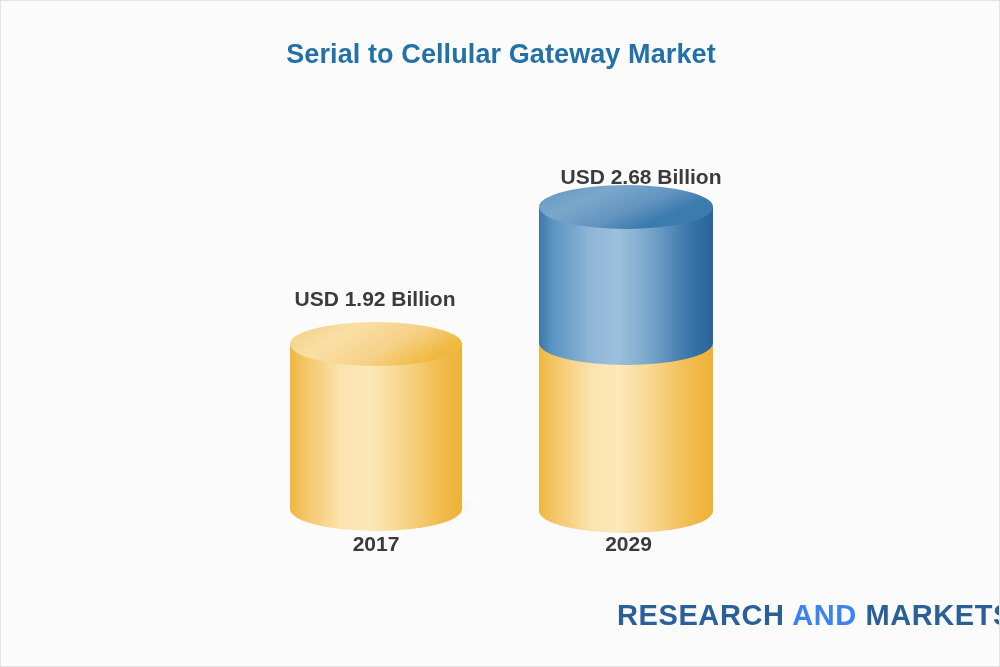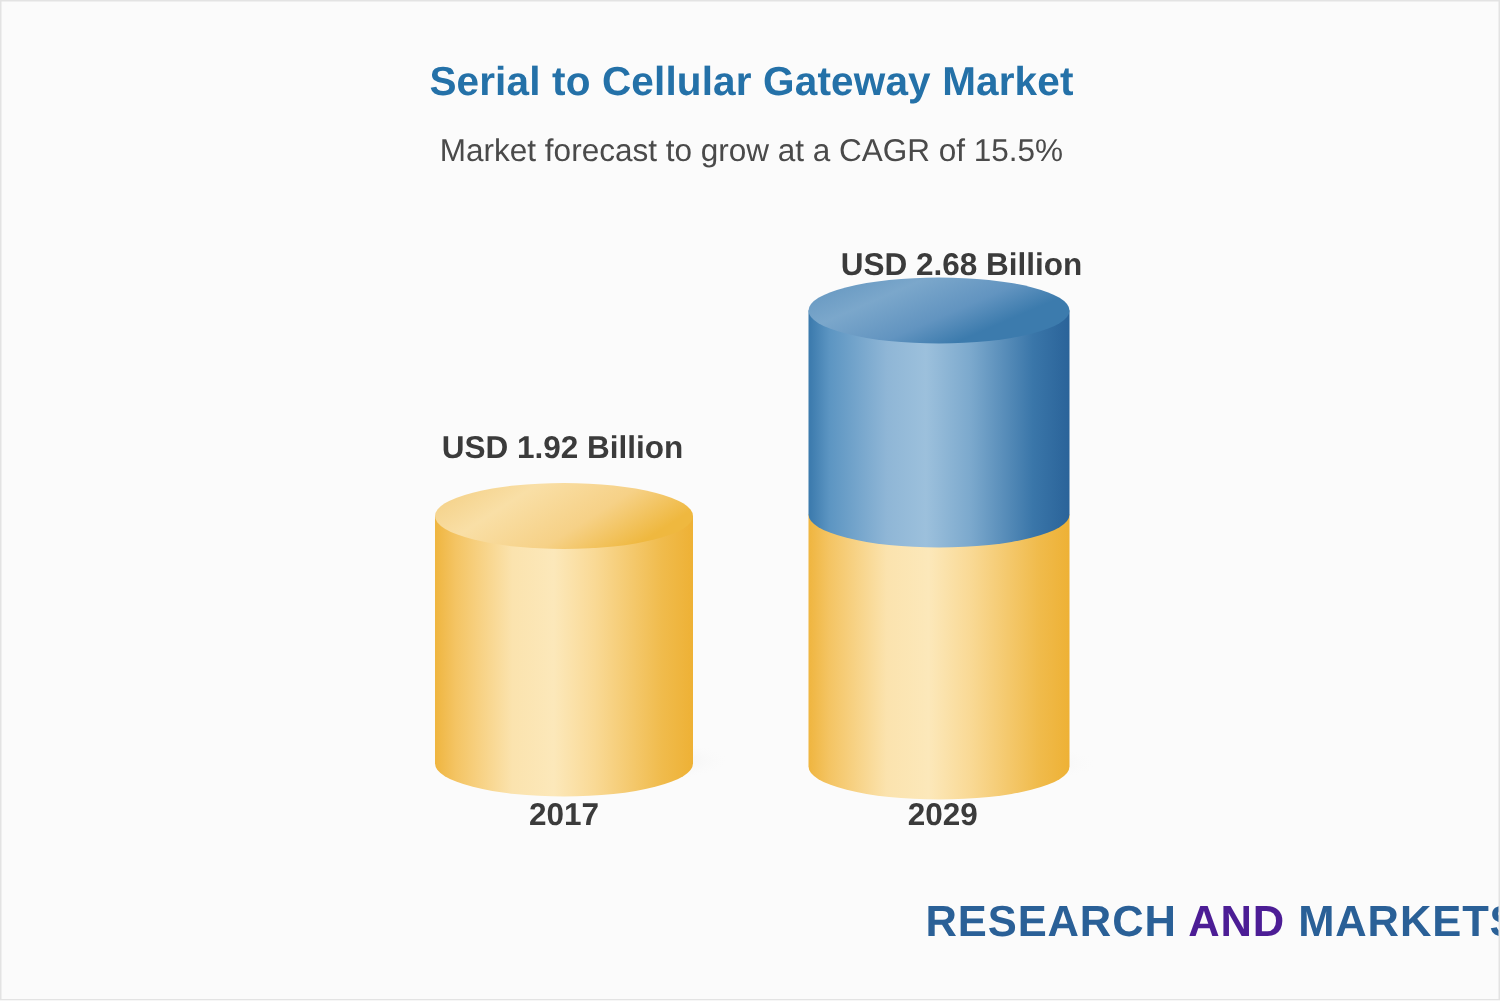--- a/index.html
+++ b/index.html
@@ -102,39 +102,38 @@
   }
   .brand-main {
     font-size: 29px;
     font-weight: bold;
     letter-spacing: 0.6px;
     line-height: 1.02;
     color: #2a6097;
     white-space: nowrap;
   }
   .brand-and {
-    color: #4c1d95;
+    color: #3b82f6;
   }
   .brand-tag {
     margin-top: 2px;
     font-size: 12.6px;
     font-weight: bold;
     letter-spacing: 1.35px;
     color: #2a6097;
     white-space: nowrap;
   }
 </style>
 </head>
 <body>
 
 <div class="canvas">
 
   <div class="chart-title">Serial to Cellular Gateway Market</div>
 
-  <div class="chart-subtitle">Market forecast to grow at a CAGR of 15.5%</div>
 
   <div class="plot">
 
     <div class="series-group">
 
       <div class="value-label" style="left: 254px; top: 286px; width: 240px;">USD 1.92 Billion</div>
 
       <svg class="cyl-svg" style="left:280px; top:320px;" width="200" height="210" viewBox="0 0 200 210">
         <defs>
           <linearGradient id="yBody" x1="0" y1="0" x2="1" y2="0">

